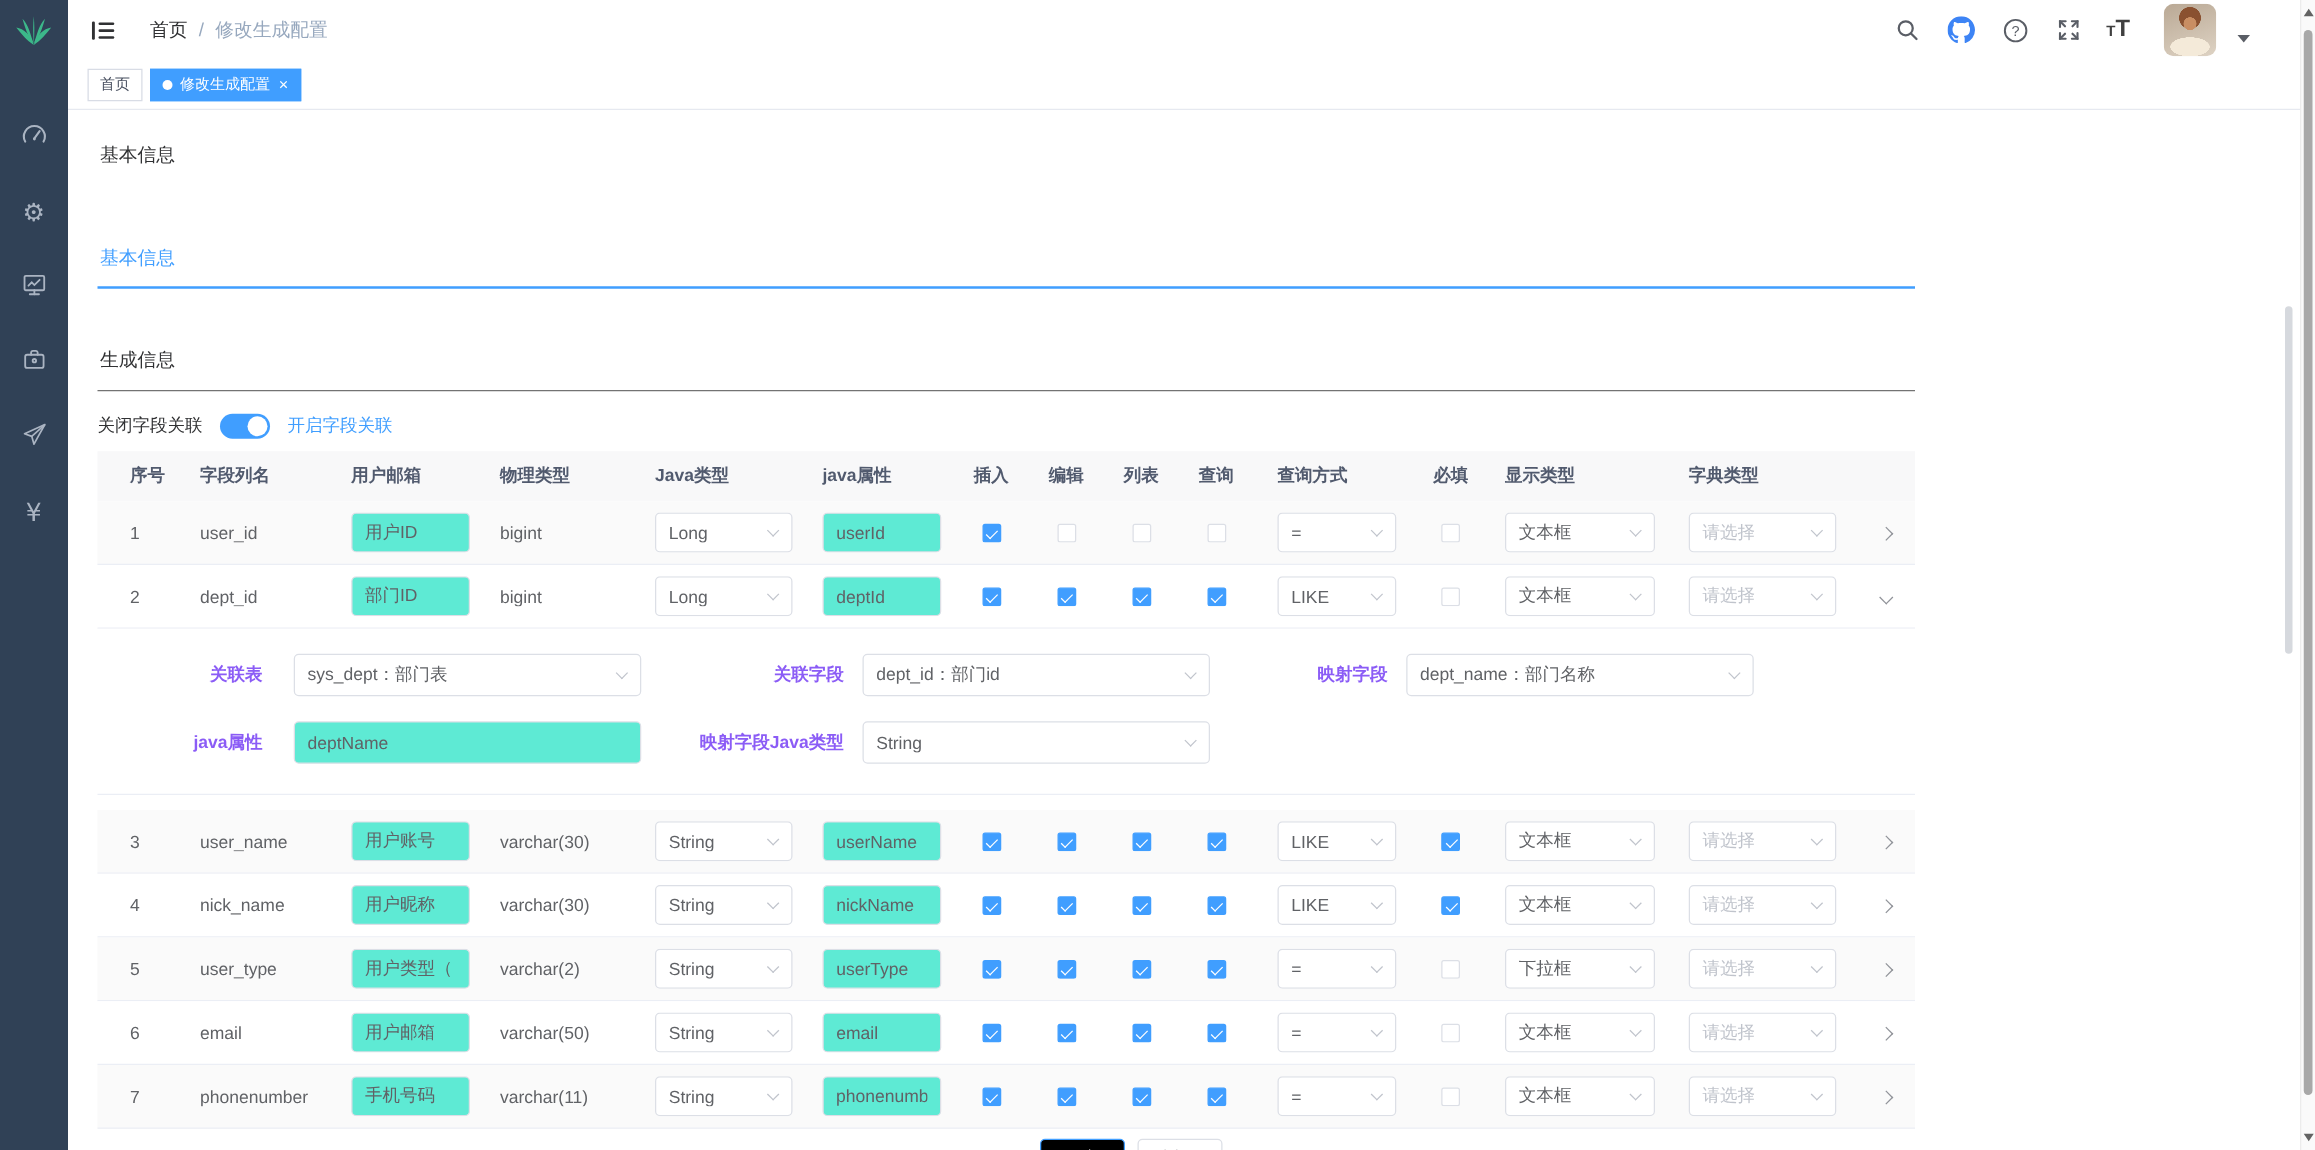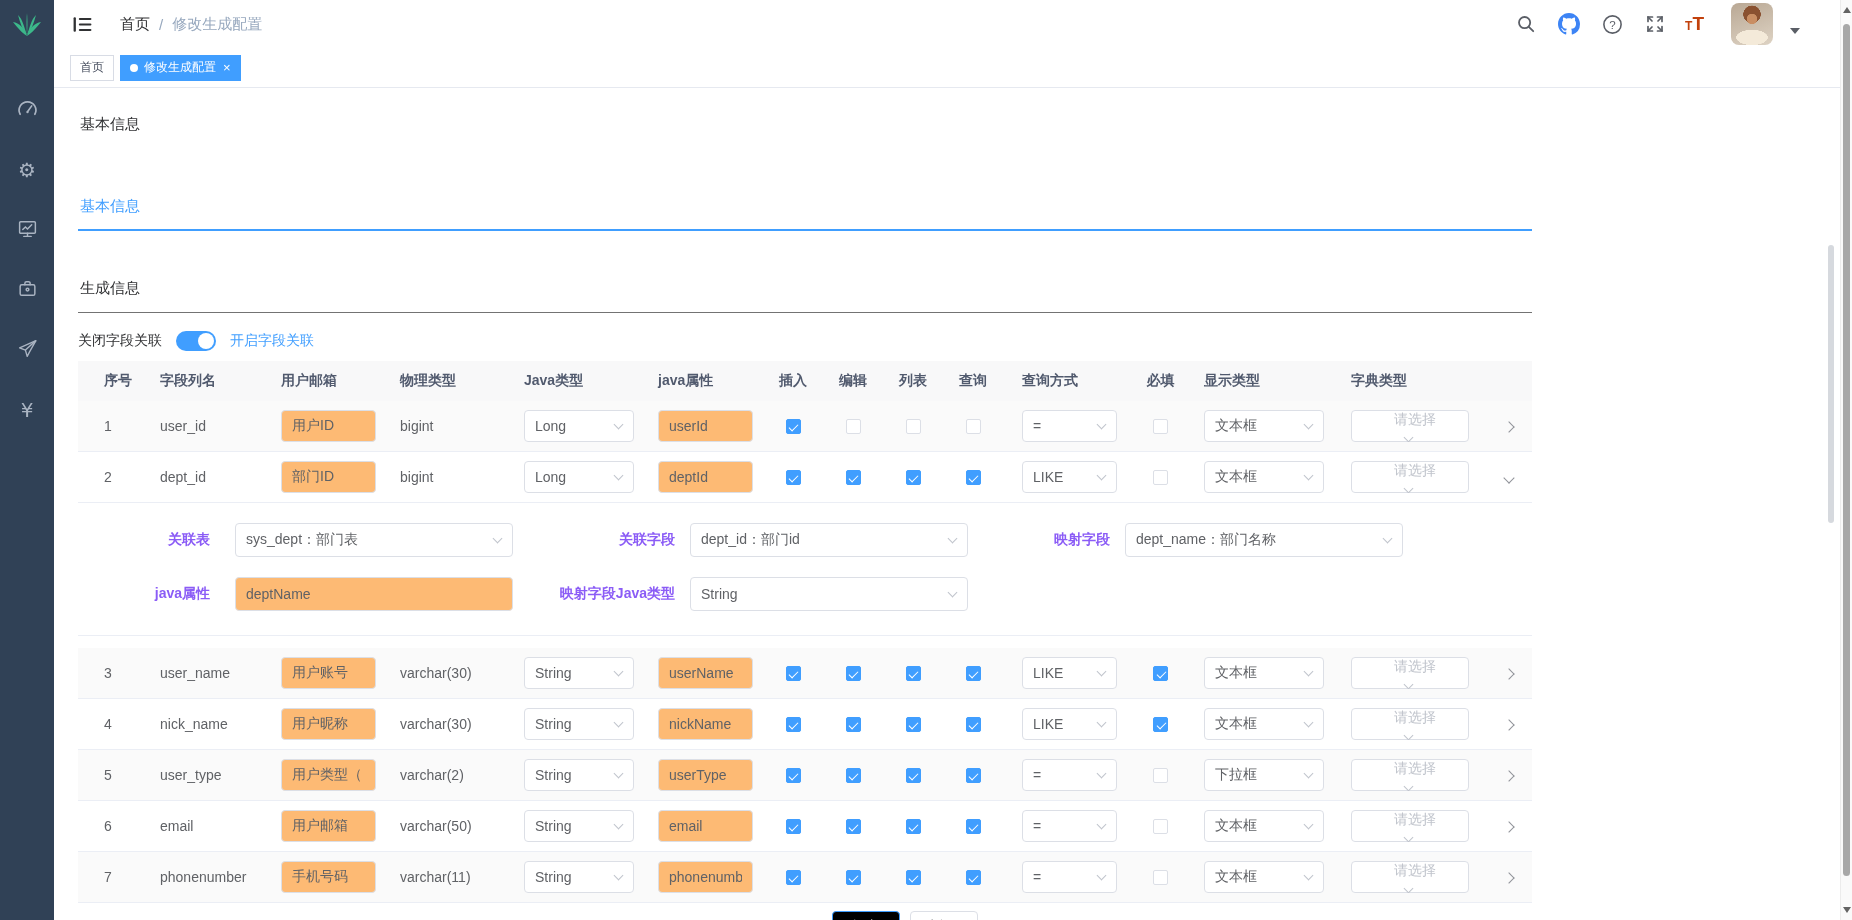--- a/index.html
+++ b/index.html
@@ -20,21 +20,21 @@
   .main { margin-left: 54px; margin-right: 12px; }
 
   
   .topbar { height: 48px; display: flex; align-items: center; padding: 0 14px 0 18px; background: #fff; }
   .hamburger { width: 22px; height: 22px; cursor: pointer; display: inline-flex; align-items: center; }
   .breadcrumb { margin-left: 26px; font-size: 15px; display: flex; align-items: center; gap: 9px; }
   .bc-home { color: #303133; cursor: pointer; }
   .bc-sep, .bc-current { color: #97a8be; }
   .topbar-right { margin-left: auto; display: flex; align-items: center; gap: 17px; padding-right: 26px; }
   .tb-icon { width: 26px; height: 26px; display: inline-flex; align-items: center; justify-content: center; cursor: pointer; }
-  .fontsize-icon { font-size: 12px; color: #c2410c; font-weight: 700; cursor: pointer; letter-spacing: 0; }
+  .fontsize-icon { font-size: 12px; color: #404040; font-weight: 700; cursor: pointer; letter-spacing: 0; }
   .fontsize-icon .bigT { font-size: 19px; }
   .avatar { width: 42px; height: 42px; border-radius: 8px; margin-left: 10px; cursor: pointer;
     background:
       radial-gradient(ellipse 62% 30% at 50% 82%, #f4ead9 0 60%, transparent 61%),
       radial-gradient(circle at 50% 38%, #c98e63 0 15%, transparent 16%),
       radial-gradient(circle at 50% 27%, #8a5130 0 23%, transparent 24%),
       linear-gradient(160deg, #b9a894, #ded3c4); }
   .avatar-caret { width: 0; height: 0; border-left: 5px solid transparent; border-right: 5px solid transparent;
     border-top: 6px solid #5a5e66; margin-top: 14px; cursor: pointer; }
 
@@ -76,28 +76,28 @@
   .c-phys { padding-left: 17px; }
   .c-jtype{ padding-left: 11px; }
   .c-jfield{ padding-left: 15px; }
   .c-cb   { text-align: center; }
   .c-qtype{ padding-left: 19px; }
   .c-htype{ padding-left: 16px; }
   .c-dict { padding-left: 11px; }
   .c-exp  { text-align: center; }
 
   .inp { height: 32px; width: 95px; border: 1px solid #dcdfe6; border-radius: 4px; padding: 0 10px;
-    font-size: 14px; color: #606266; background: #fdba74; font-family: inherit; }
+    font-size: 14px; color: #606266; background: #5eead4; font-family: inherit; }
   .sel { display: inline-flex; align-items: center; height: 32px; border: 1px solid #dcdfe6; border-radius: 4px;
     background: #fff; cursor: pointer; color: #606266; }
   .sel .sel-t { padding-left: 10px; white-space: nowrap; overflow: hidden; flex: 1; text-align: left; }
   .sel.ph .sel-t { color: #c0c4cc; }
   .caret { width: 7px; height: 7px; border-right: 1.4px solid #c0c4cc; border-bottom: 1.4px solid #c0c4cc;
     transform: rotate(45deg); margin: -3px 11px 0 8px; flex: none; }
-  .w110 { width: 110px; } .w95 { width: 95px; } .w120 { width: 120px; } .w118 { width: 118px; flex-direction: column; } .w278 { width: 278px; }
+  .w110 { width: 110px; } .w95 { width: 95px; } .w120 { width: 120px; } .w118 { width: 118px; } .w278 { width: 278px; }
 
   .cb { position: relative; display: inline-block; width: 15px; height: 15px; border: 1px solid #dcdfe6;
     border-radius: 2px; background: #fff; cursor: pointer; vertical-align: middle; }
   .cb.on { background: #409eff; border-color: #409eff; }
   .cb.on::after { content: ""; position: absolute; left: 4.5px; top: 1.5px; width: 4px; height: 8px;
     border-right: 1.6px solid #fff; border-bottom: 1.6px solid #fff; transform: rotate(45deg); }
 
   .chev { display: inline-block; width: 8px; height: 8px; border-top: 1.5px solid #909399;
     border-right: 1.5px solid #909399; transform: rotate(45deg); cursor: pointer; }
   .chev.open { transform: rotate(135deg); margin-top: -4px; }

